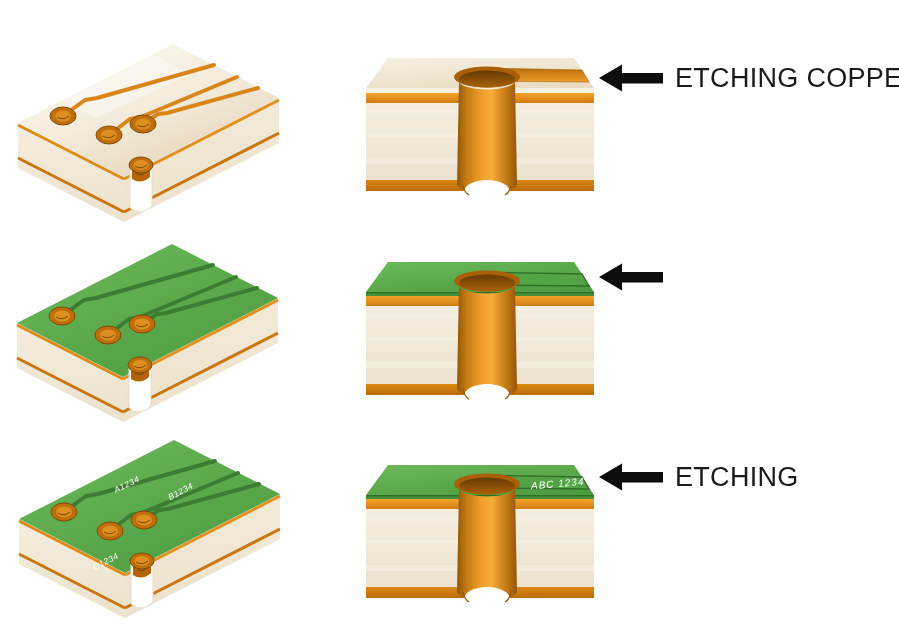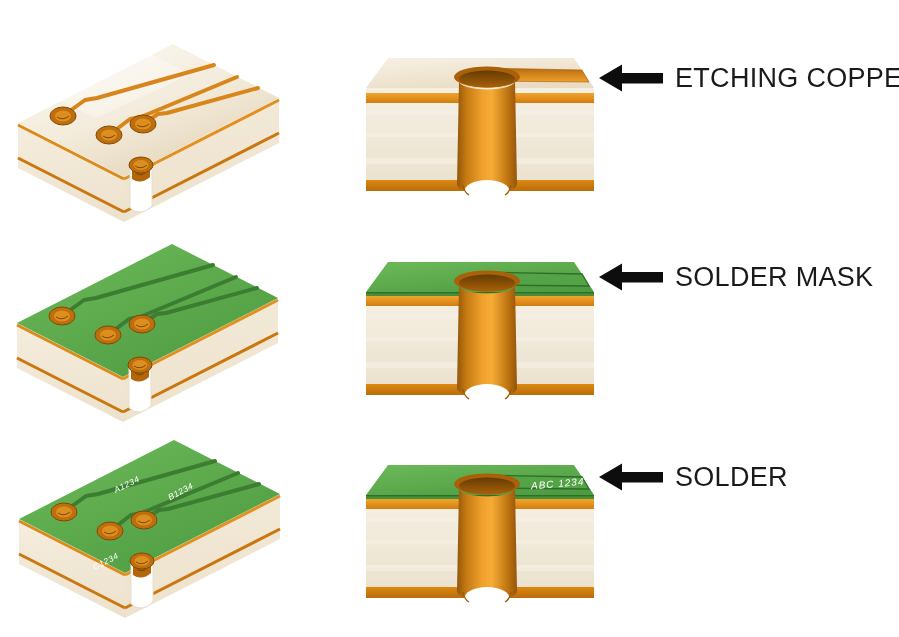--- a/index.html
+++ b/index.html
@@ -197,21 +197,20 @@
     <path d="M99,43 A28,8.5 0 0 0 155,43 L157,146 A30,10 0 0 1 97,146 Z" fill="url(#gBarrel)"></path>
     <ellipse cx="127" cy="154" rx="23" ry="12" fill="#FFFFFF"></ellipse>
     <path d="M103,147 Q104,154 109,157 M151,147 Q150,154 145,157" stroke="#9C5B08" stroke-width="1.4" fill="none"></path>
   </svg>
 
   <div class="arrow-wrap" style="left:599px;top:262px">
     <svg width="64" height="30" viewBox="0 0 64 30">
         <polygon points="0,15 23,1.5 23,10 64,10 64,20.5 23,20.5 23,28.5" fill="#0D0D0D"></polygon>
       </svg>
   </div>
-  <div class="step-label" style="top:261px">SOLDER MASK</div>
 
   <svg class="abs" style="left:2px;top:432px" width="290" height="200" viewBox="0 0 290 200">
     <path d="M17,87 L123,141 L123,186 L17,132 Z" fill="url(#gSideL)"></path>
     <path d="M123,141 L278,62 L278,107 L123,186 Z" fill="url(#gSideR)"></path>
     <path d="M17,89 L123,143" stroke="#DC8A18" stroke-width="3" fill="none"></path>
     <path d="M123,143 L278,64" stroke="#E29120" stroke-width="3" fill="none"></path>
     <path d="M17,122 L123,176" stroke="#C9770E" stroke-width="3" fill="none"></path>
     <path d="M123,176 L278,97" stroke="#C9770E" stroke-width="3" fill="none"></path>
     <path d="M17,87 L172,8 L278,62 L123,141 Z" fill="url(#gTopGreen)"></path>
     <g stroke="#3C7D31" stroke-width="4" fill="none" stroke-linejoin="round" stroke-linecap="round">
@@ -268,15 +267,15 @@
     <ellipse cx="127" cy="154" rx="23" ry="12" fill="#FFFFFF"></ellipse>
     <path d="M103,147 Q104,154 109,157 M151,147 Q150,154 145,157" stroke="#9C5B08" stroke-width="1.4" fill="none"></path>
     <text class="sk-text" font-size="10" letter-spacing="1" text-anchor="middle" transform="translate(198,42) rotate(-5)">ABC 1234</text>
   </svg>
 
   <div class="arrow-wrap" style="left:599px;top:462px">
     <svg width="64" height="30" viewBox="0 0 64 30">
         <polygon points="0,15 23,1.5 23,10 64,10 64,20.5 23,20.5 23,28.5" fill="#0D0D0D"></polygon>
       </svg>
   </div>
-  <div class="step-label" style="top:461px">SOLDER</div>
+  <div class="step-label" style="top:461px">ETCHING</div>
 
 </div>
 
 </body></html>

